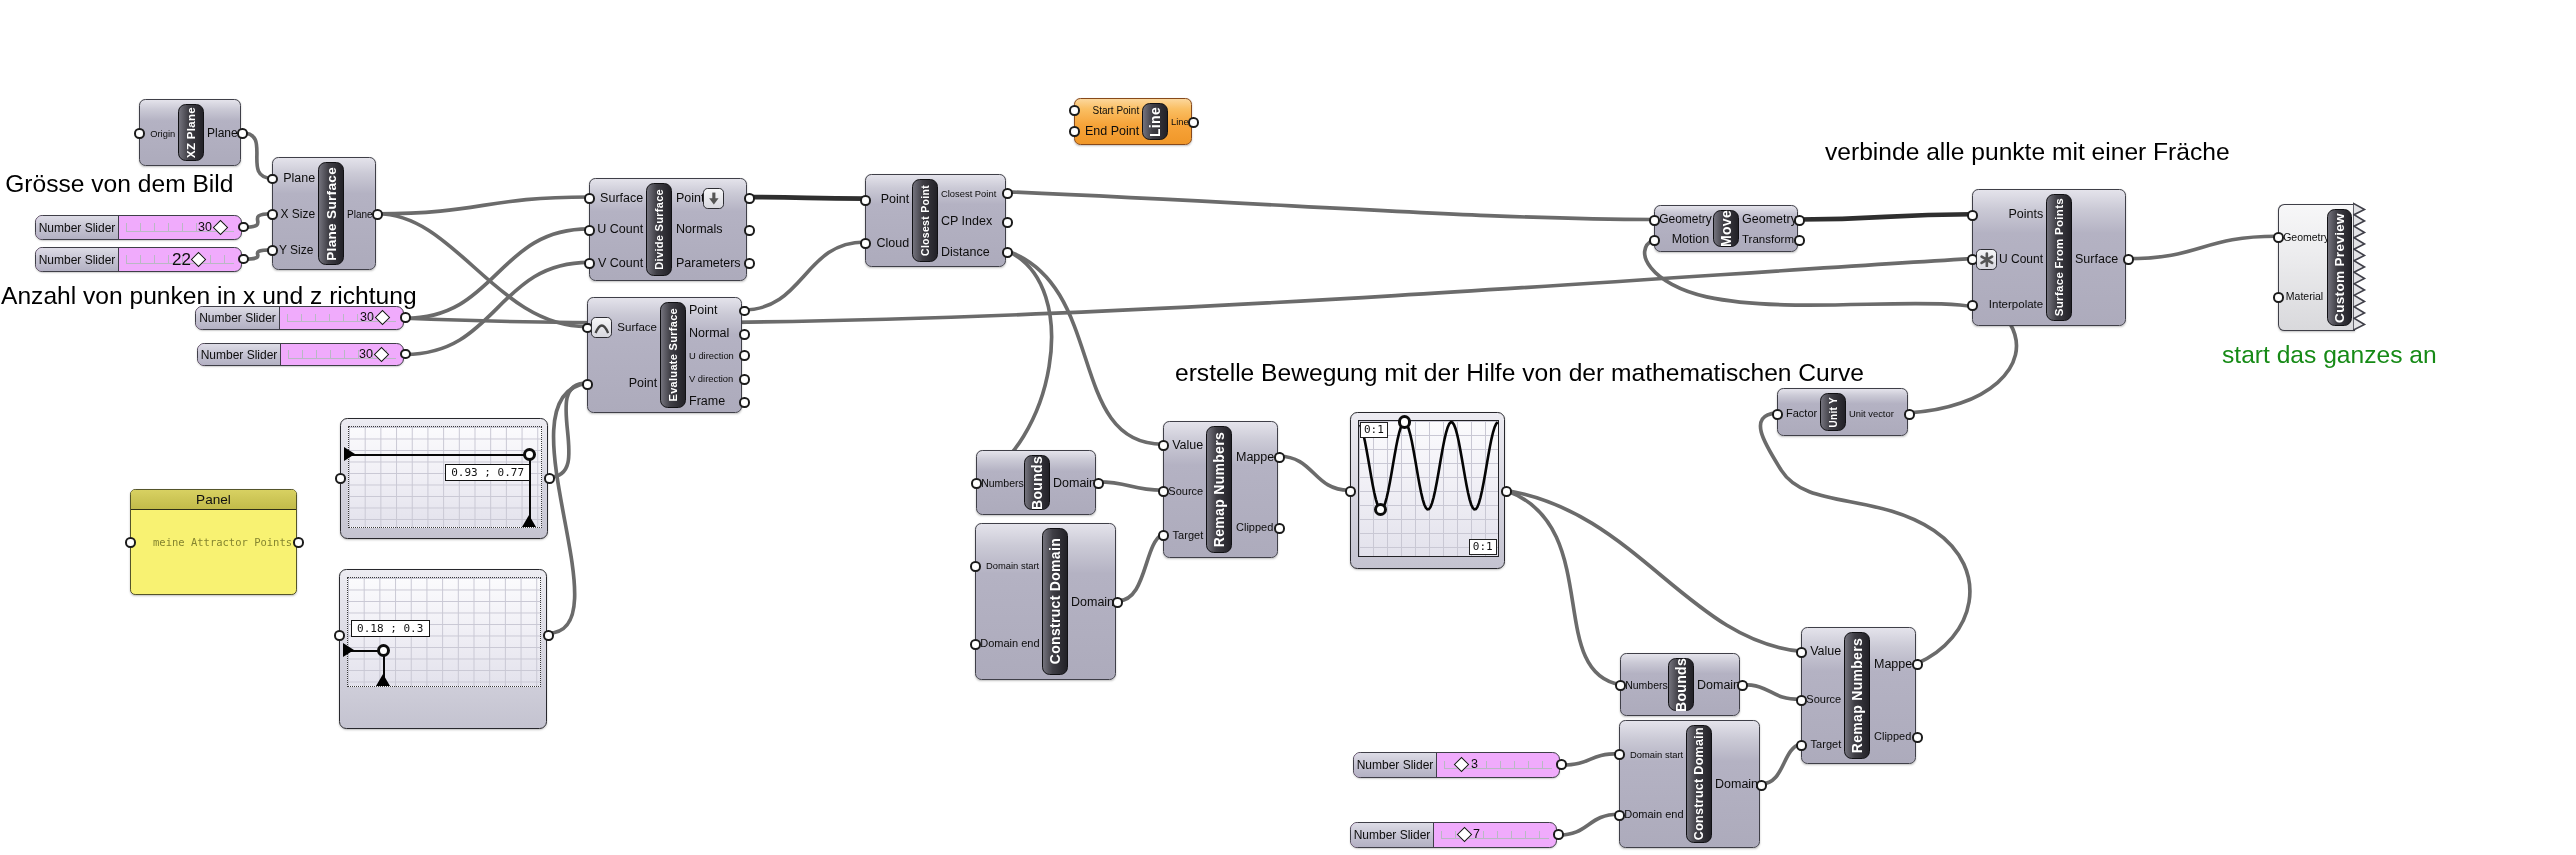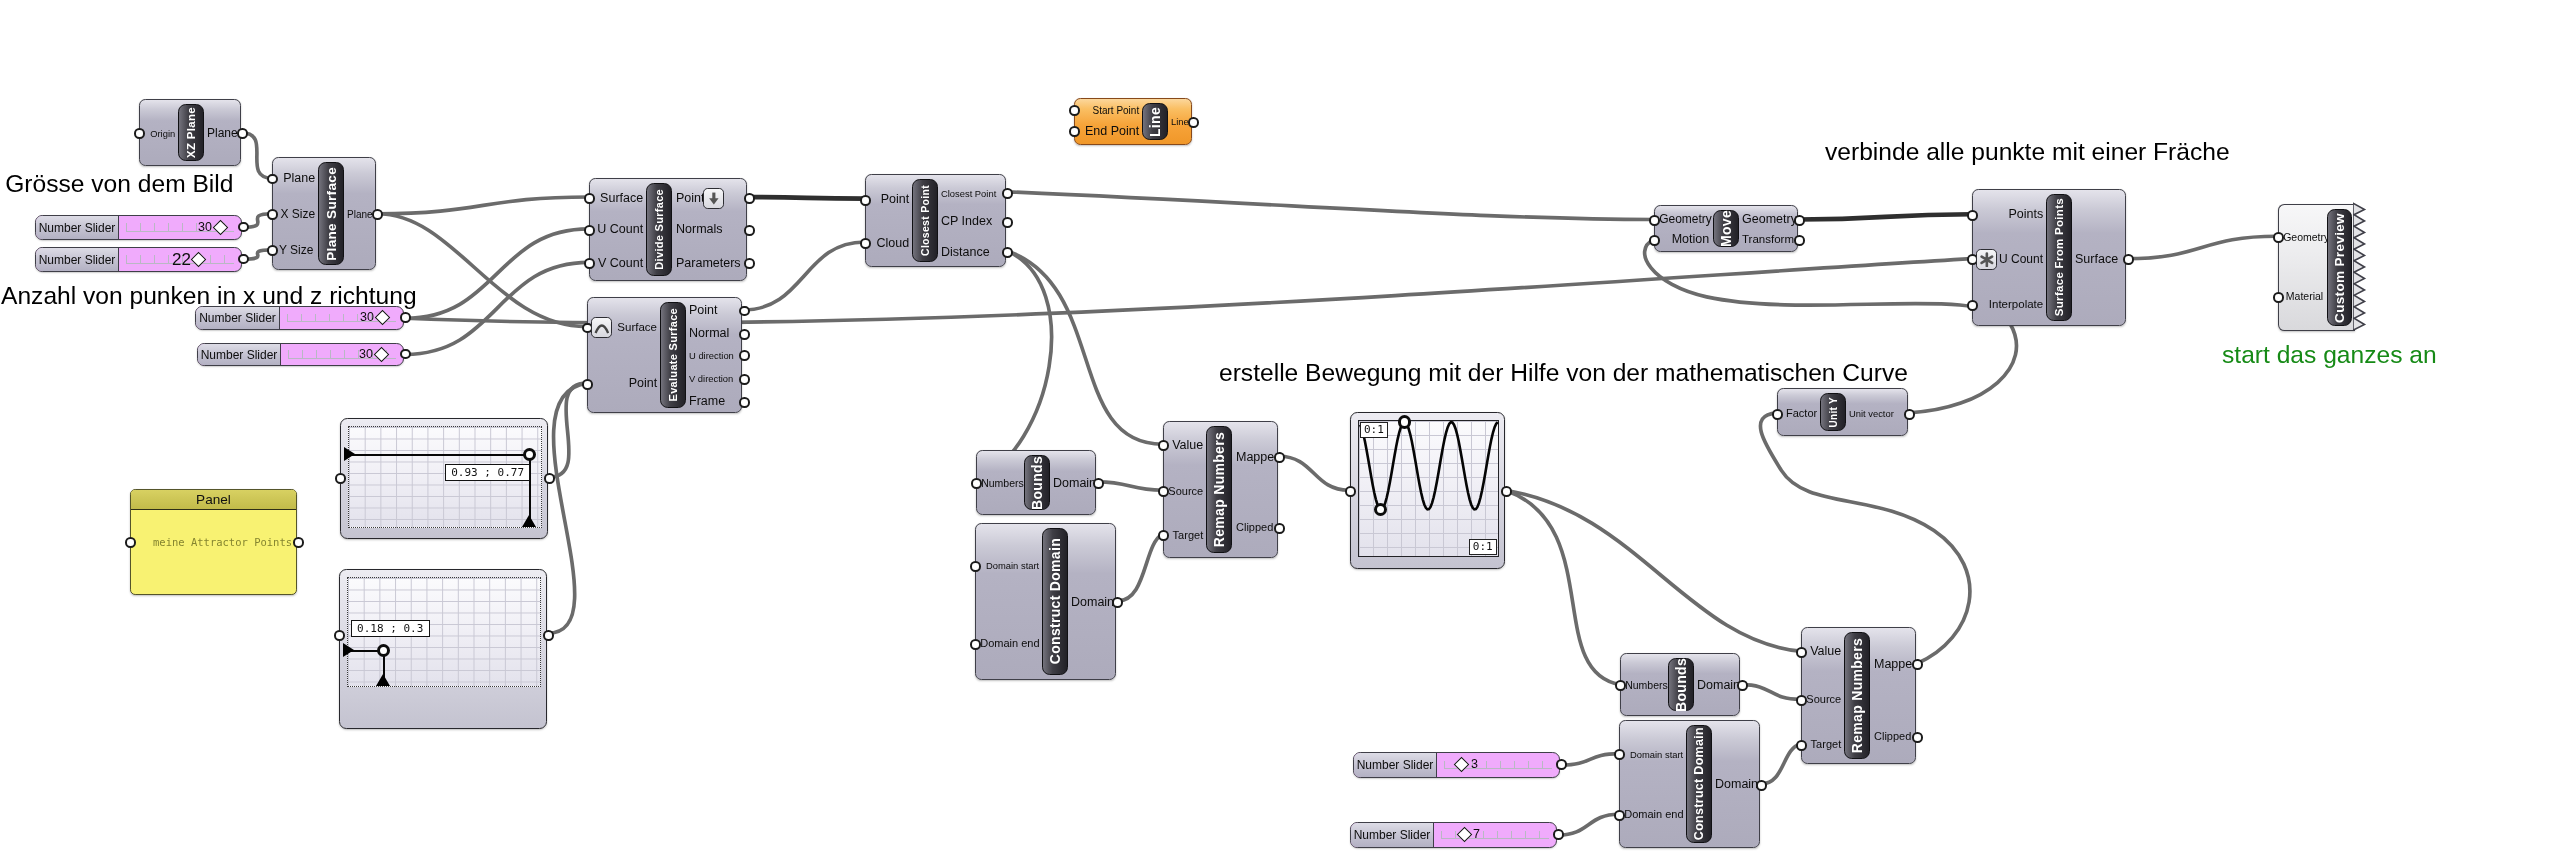--- a/index.html
+++ b/index.html
@@ -378,17 +378,17 @@
     </div>
     <div class="slider" style="left: 1350px; top: 822px; width: 207px; height: 26px;">
       <div class="lab" style="width: 83px; font-size: 12px;">Number Slider</div>
       <div class="ticks" style="left: 90px; width: 108px; top: 7.8px;"></div>
       <div class="diamond" style="left: 108px; top: 6.3px;"></div>
       <div class="val" style="font-size: 12.5px; top: 4.2px; line-height: 15.7px; left: 122px;">7</div>
       <div class="grip" style="left: 202px; top: 6.3px;"></div>
     </div>
     <div class="annotation" style="left: 5.2px; top: 170px; font-size: 24.6px; color: rgb(0, 0, 0);">Grösse von dem Bild</div>
     <div class="annotation" style="left: 1px; top: 282px; font-size: 24.6px; color: rgb(0, 0, 0);">Anzahl von punken in x und z richtung</div>
-    <div class="annotation" style="left: 1175px; top: 359px; font-size: 24.6px; color: rgb(0, 0, 0); margin-left: 44px;">erstelle Bewegung mit der Hilfe von der mathematischen Curve</div>
+    <div class="annotation" style="left: 1175px; top: 359px; font-size: 24.6px; color: rgb(0, 0, 0);">erstelle Bewegung mit der Hilfe von der mathematischen Curve</div>
     <div class="annotation" style="left: 1825px; top: 138px; font-size: 24.6px; color: rgb(0, 0, 0);">verbinde alle punkte mit einer Fräche</div>
     <div class="annotation" style="left: 2222px; top: 341px; font-size: 24.6px; color: rgb(22, 138, 22);">start das ganzes an</div>
   </div>
 
 
 </body></html>

